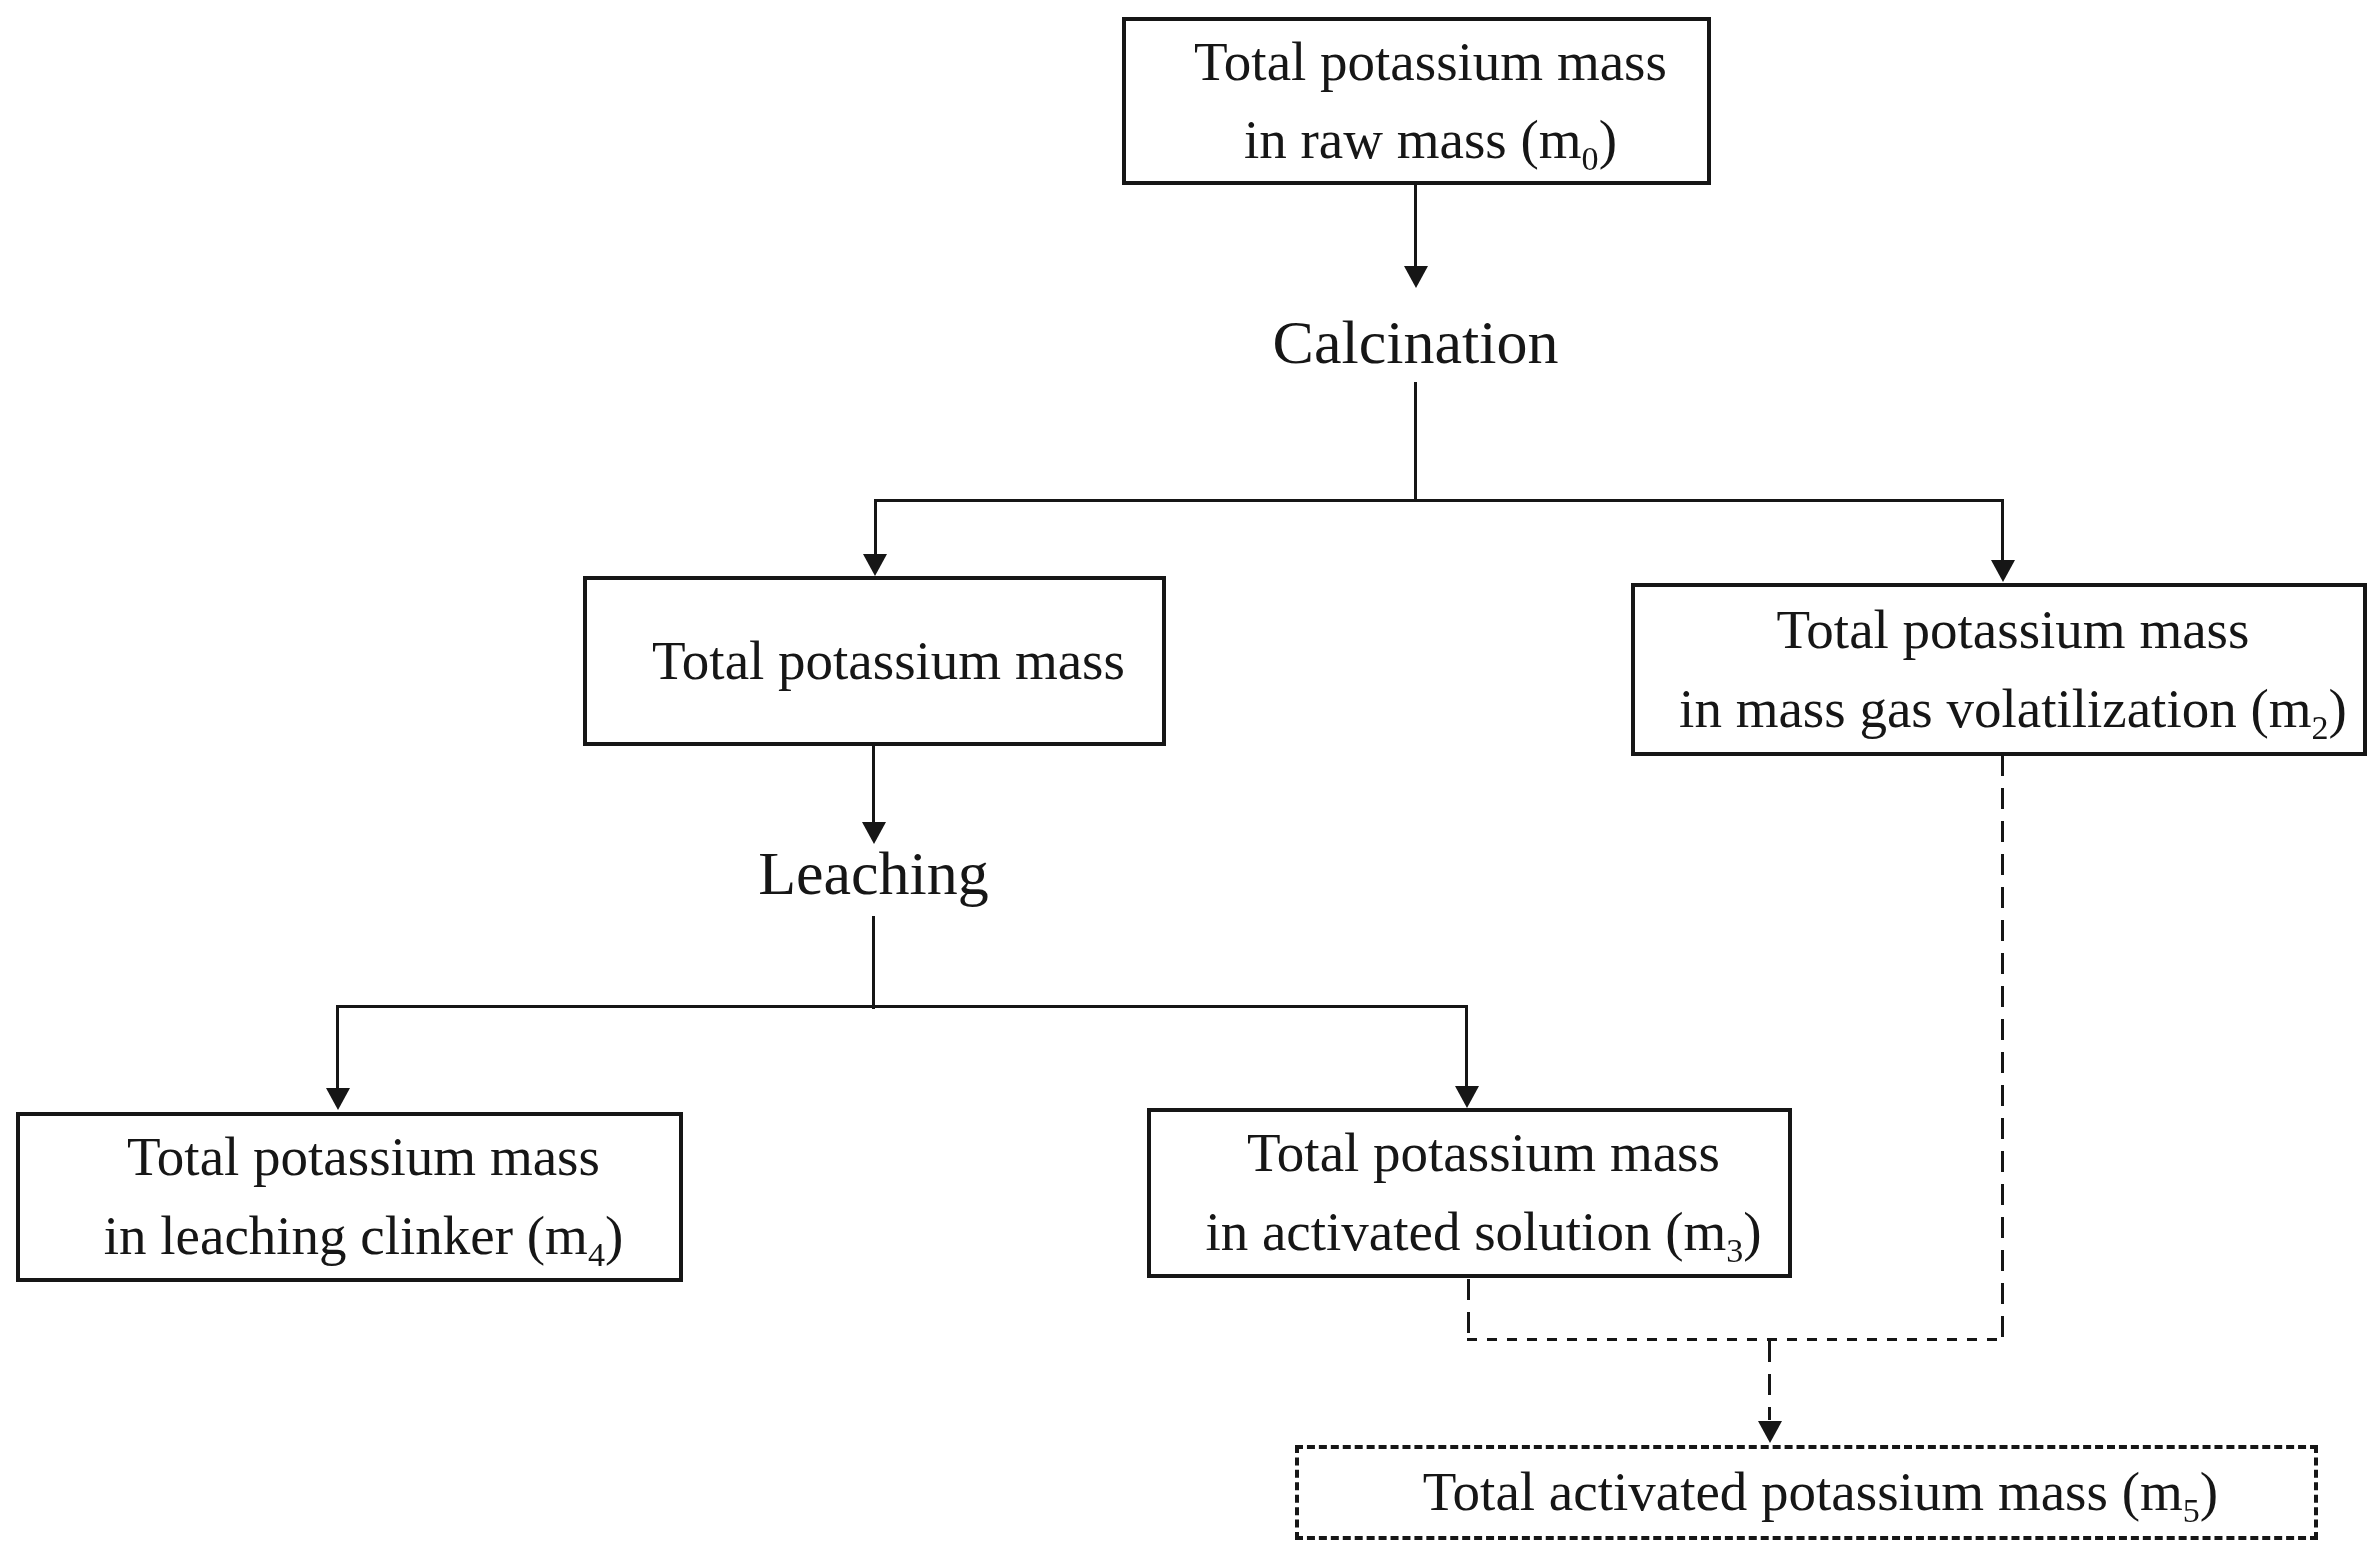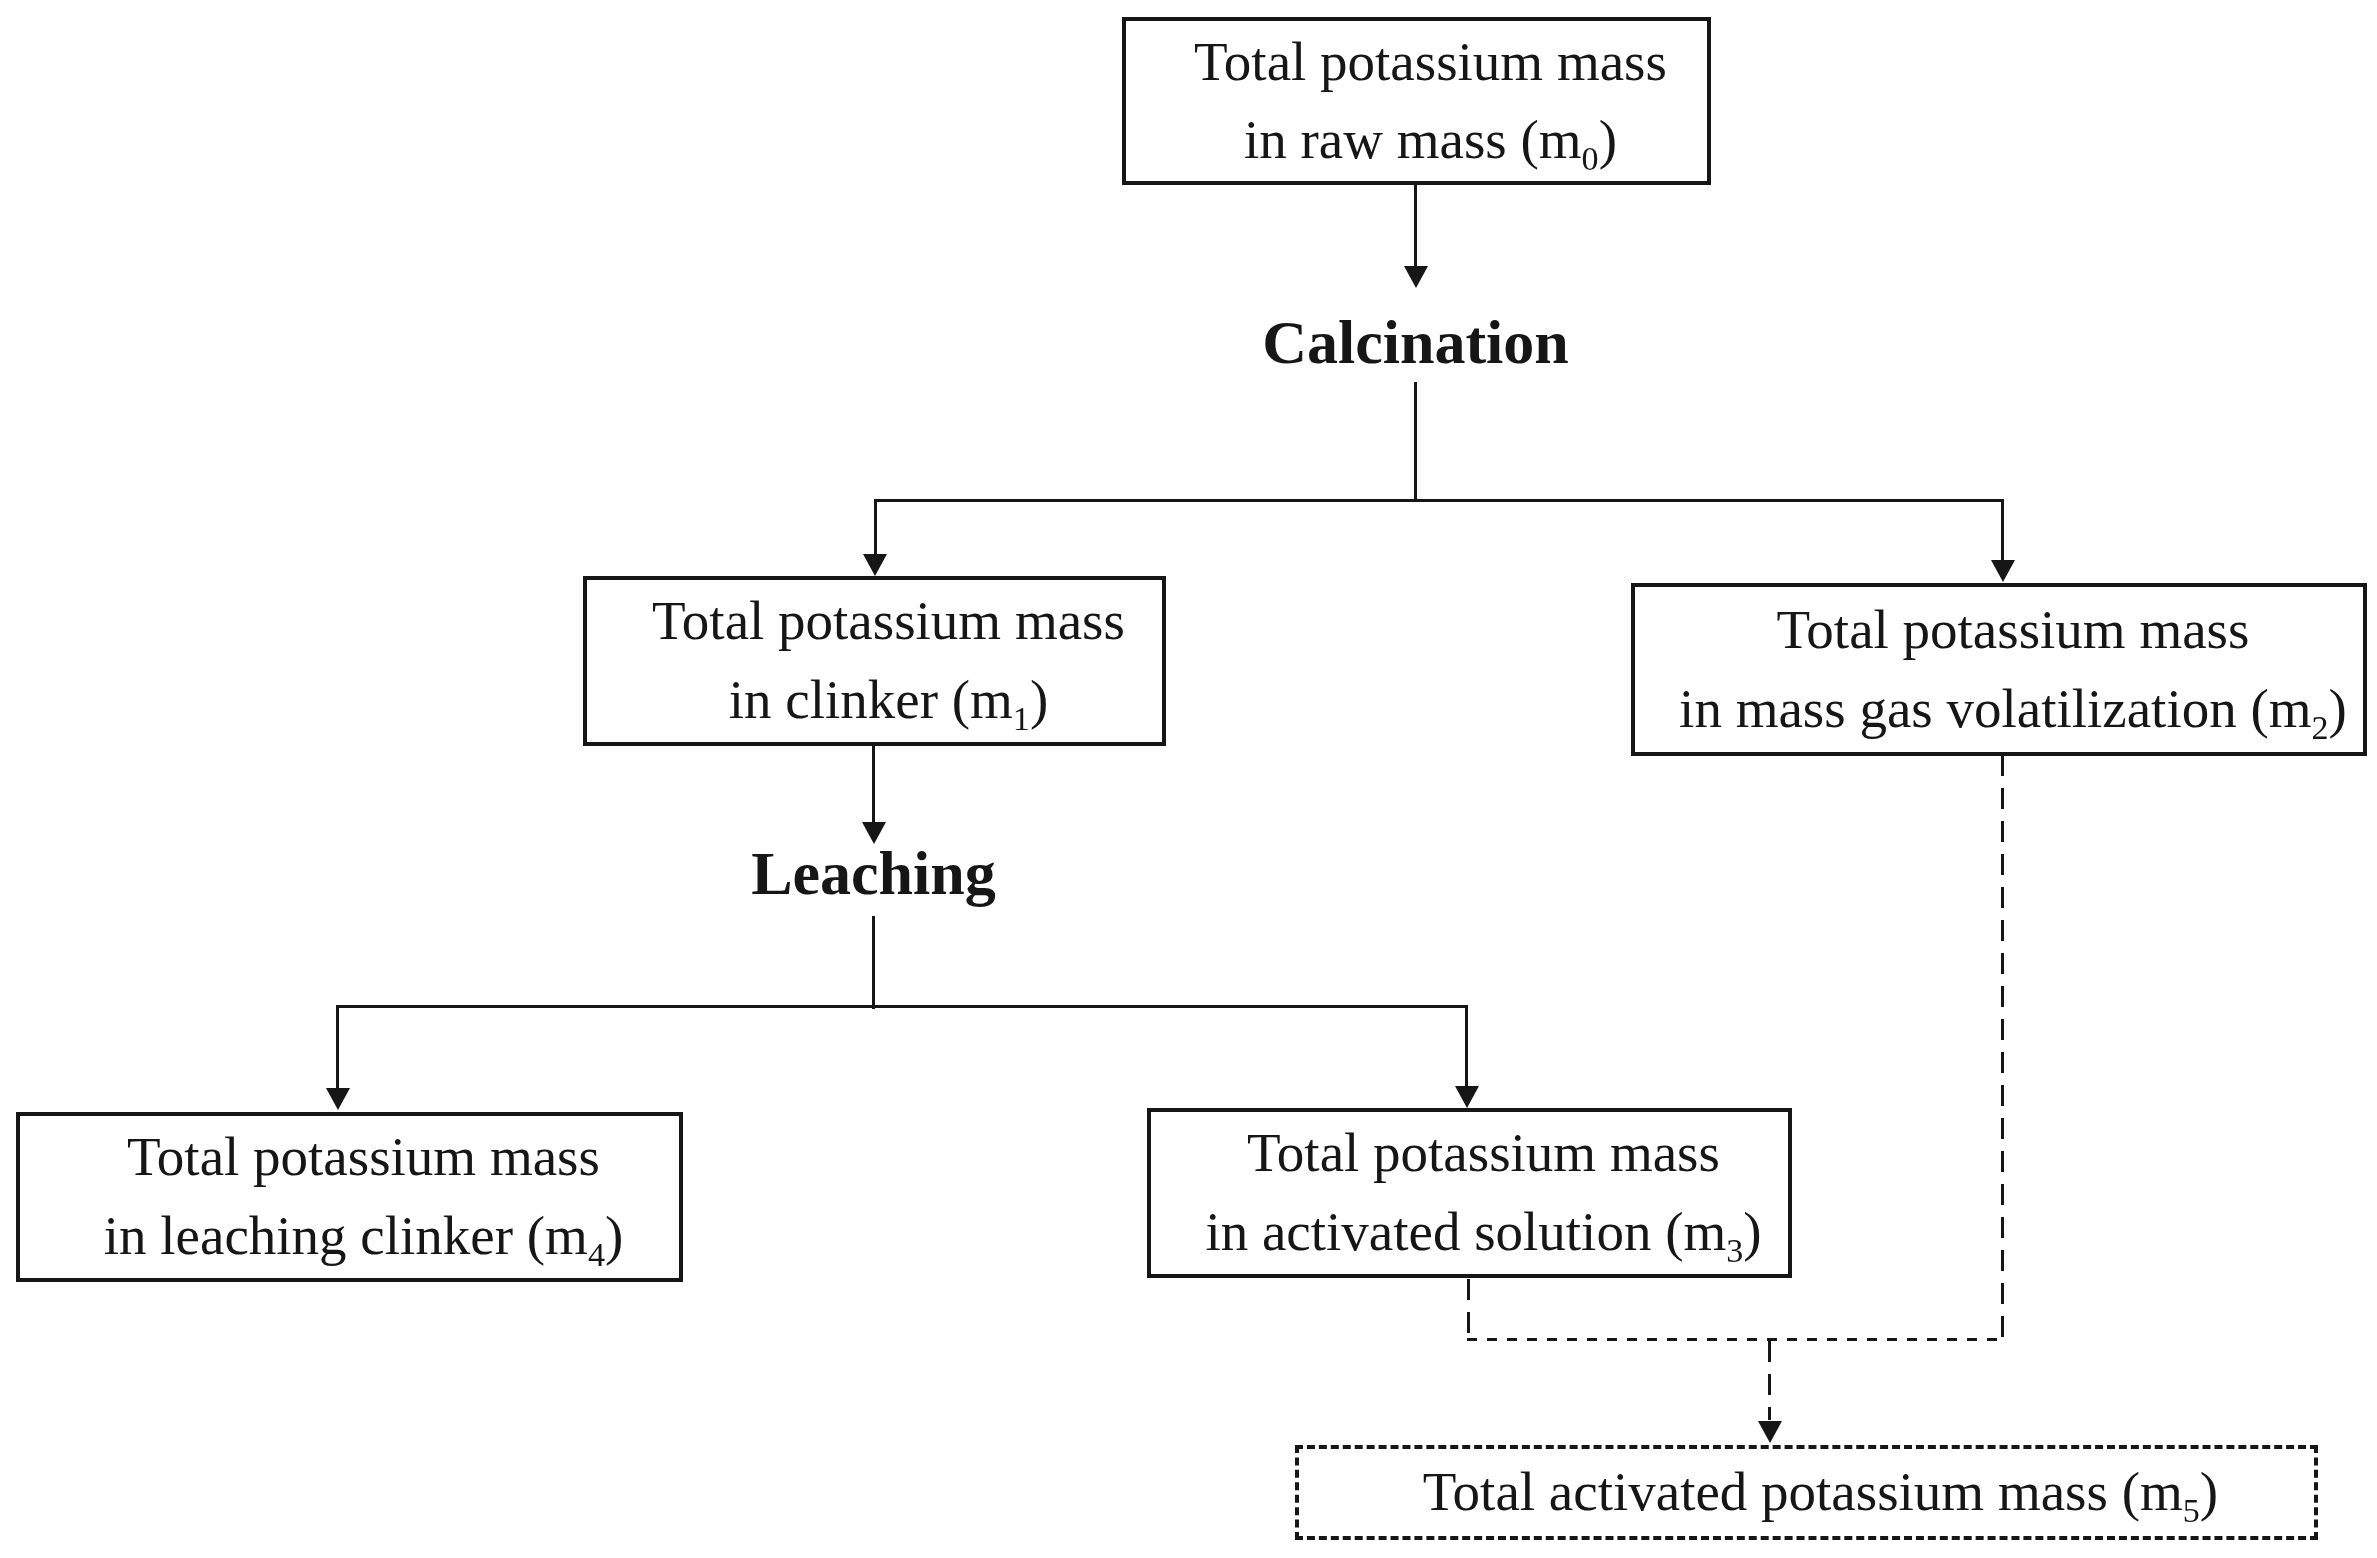--- a/index.html
+++ b/index.html
@@ -13,21 +13,21 @@
   .box {
     position: absolute; box-sizing: border-box;
     border: 4px solid var(--ink); background: var(--bg);
     display: flex; flex-direction: column; align-items: center; justify-content: center;
     text-align: center; font-size: 55px; line-height: 1.43; white-space: nowrap; padding-left: 28px;
   }
   .box.dashed { border: 4px dashed var(--ink); }
   sub { font-size: 0.62em; line-height: 0; }
   .plabel {
     position: absolute; width: 555px; text-align: center;
-    font-size: 62px; line-height: 1.1; white-space: nowrap; font-weight: bold;
+    font-size: 62px; line-height: 1.1; white-space: nowrap;
   }
   .vline { position: absolute; width: 3.2px; background: var(--ink); }
   .hline { position: absolute; height: 3.2px; background: var(--ink); }
   .vdash { position: absolute; width: 3.2px;
     background: repeating-linear-gradient(180deg, var(--ink) 0 20.6px, transparent 20.6px 33px); }
   .hdash { position: absolute; height: 3.2px;
     background: repeating-linear-gradient(90deg, var(--ink) 0 10.3px, transparent 10.3px 20px); }
   .ahead { position: absolute; width: 0; height: 0;
     border-left: 12px solid transparent; border-right: 12px solid transparent;
     border-top: 22px solid var(--ink); }
@@ -74,21 +74,20 @@
 
 <div class="canvas">
 
   <div class="box" id="box-m0">
     <div><span>Total potassium mass</span></div>
     <div><span>in raw mass (m</span><sub>0</sub><span>)</span></div>
   </div>
 
   <div class="box" id="box-m1">
     <div><span>Total potassium mass</span></div>
-    <div><span>in clinker (m</span><sub>1</sub><span>)</span></div>
   </div>
 
   <div class="box" id="box-m2">
     <div><span>Total potassium mass</span></div>
     <div><span>in mass gas volatilization (m</span><sub>2</sub><span>)</span></div>
   </div>
 
   <div class="box" id="box-m4">
     <div><span>Total potassium mass</span></div>
     <div><span>in leaching clinker (m</span><sub>4</sub><span>)</span></div>

